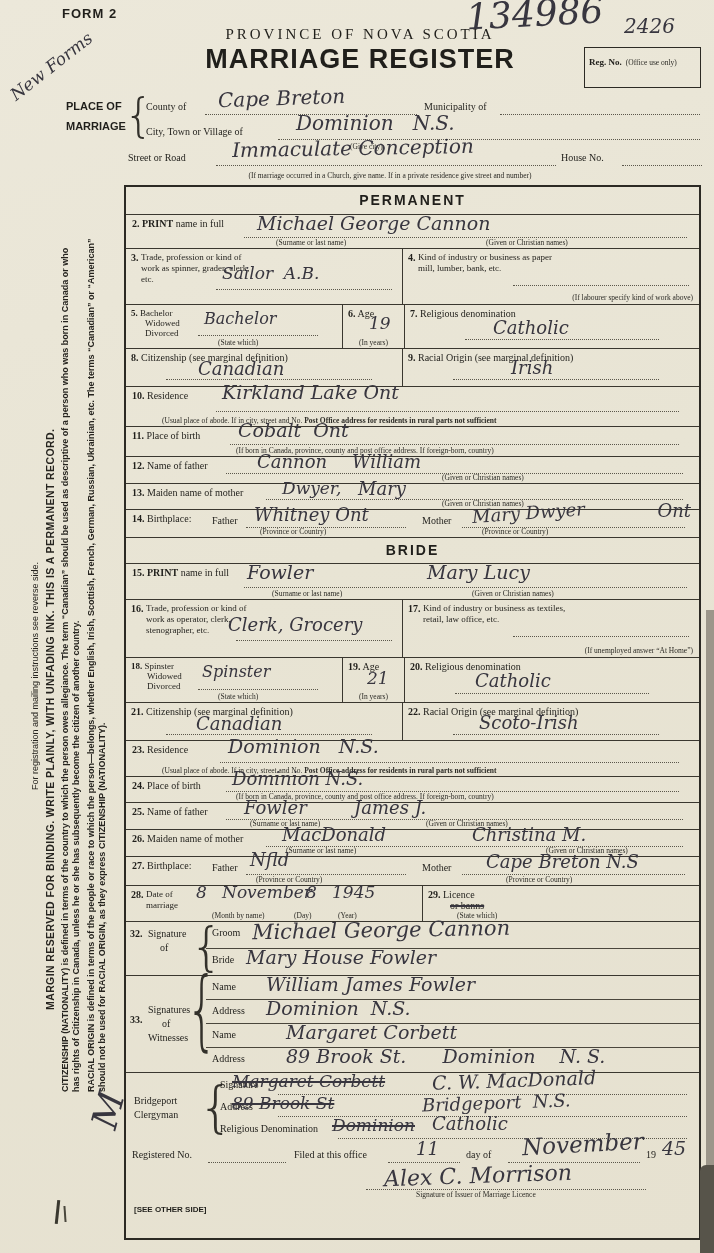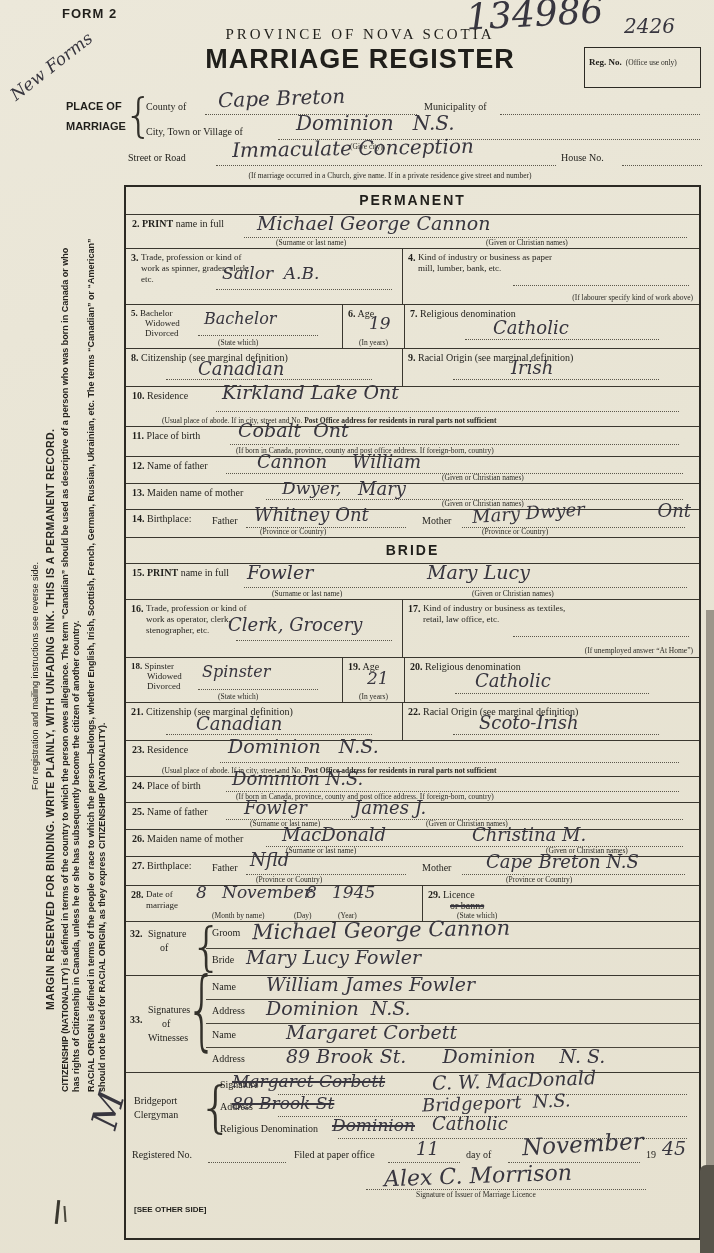--- a/index.html
+++ b/index.html
@@ -332,21 +332,21 @@
     <span class="abs lbl" style="left:22px;top:6px">Signature</span>
     <span class="abs lbl" style="left:34px;top:20px">of</span>
     <span class="brace" style="left:64px;top:-2px;font-size:52px">{</span>
     <div class="abs" style="left:80px;top:0;right:0;bottom:0">
       <div style="position:relative;height:27px;border-bottom:1px solid #4a463c;padding:5px 0 0 6px">
         <span class="lbl">Groom</span>
         <span class="hw abs" style="left:46px;top:-2px;font-size:21px;transform:rotate(-1deg)">Michael George Cannon</span>
       </div>
       <div style="position:relative;height:26px;padding:5px 0 0 6px">
         <span class="lbl">Bride</span>
-        <span class="hw abs" style="left:40px;top:-1px;font-size:19px">Mary Lucy Fowler</span>
+        <span class="hw abs" style="left:40px;top:-1px;font-size:19px">Mary House Fowler</span>
       </div>
     </div>
   </div>
 
   <div class="row" style="height:97px">
     <span class="b abs" style="left:4px;top:38px">33.</span>
     <span class="abs lbl" style="left:22px;top:28px">Signatures</span>
     <span class="abs lbl" style="left:36px;top:42px">of</span>
     <span class="abs lbl" style="left:22px;top:56px">Witnesses</span>
     <span class="brace" style="left:60px;top:4px;font-size:50px;transform:scaleY(1.75);transform-origin:0 40%">{</span>
@@ -393,21 +393,21 @@
         <span class="hw abs strike" style="left:114px;top:-2px;font-size:17px">Dominion</span>
         <span class="hw abs" style="left:214px;top:-4px;font-size:18px">Catholic</span>
         <span class="dot" style="left:120px;right:12px;bottom:2px"></span>
       </div>
     </div>
   </div>
 
   <div class="row nb" style="height:26px">
     <span class="abs lbl" style="left:6px;top:8px">Registered No.</span>
     <span class="dot" style="left:82px;width:78px;bottom:4px"></span>
-    <span class="abs lbl" style="left:168px;top:8px">Filed at paper office</span>
+    <span class="abs lbl" style="left:168px;top:8px">Filed at this office</span>
     <span class="dot" style="left:262px;width:72px;bottom:4px"></span>
     <span class="hw abs" style="left:290px;top:-1px;font-size:18px">11</span>
     <span class="abs lbl" style="left:340px;top:8px">day of</span>
     <span class="dot" style="left:382px;width:132px;bottom:4px"></span>
     <span class="hw abs" style="left:396px;top:-8px;font-size:23px;transform:rotate(-3deg)">November</span>
     <span class="abs lbl" style="left:520px;top:8px">19</span>
     <span class="hw abs" style="left:536px;top:-2px;font-size:19px">45</span>
   </div>
 
   <div class="row nb" style="height:34px">

